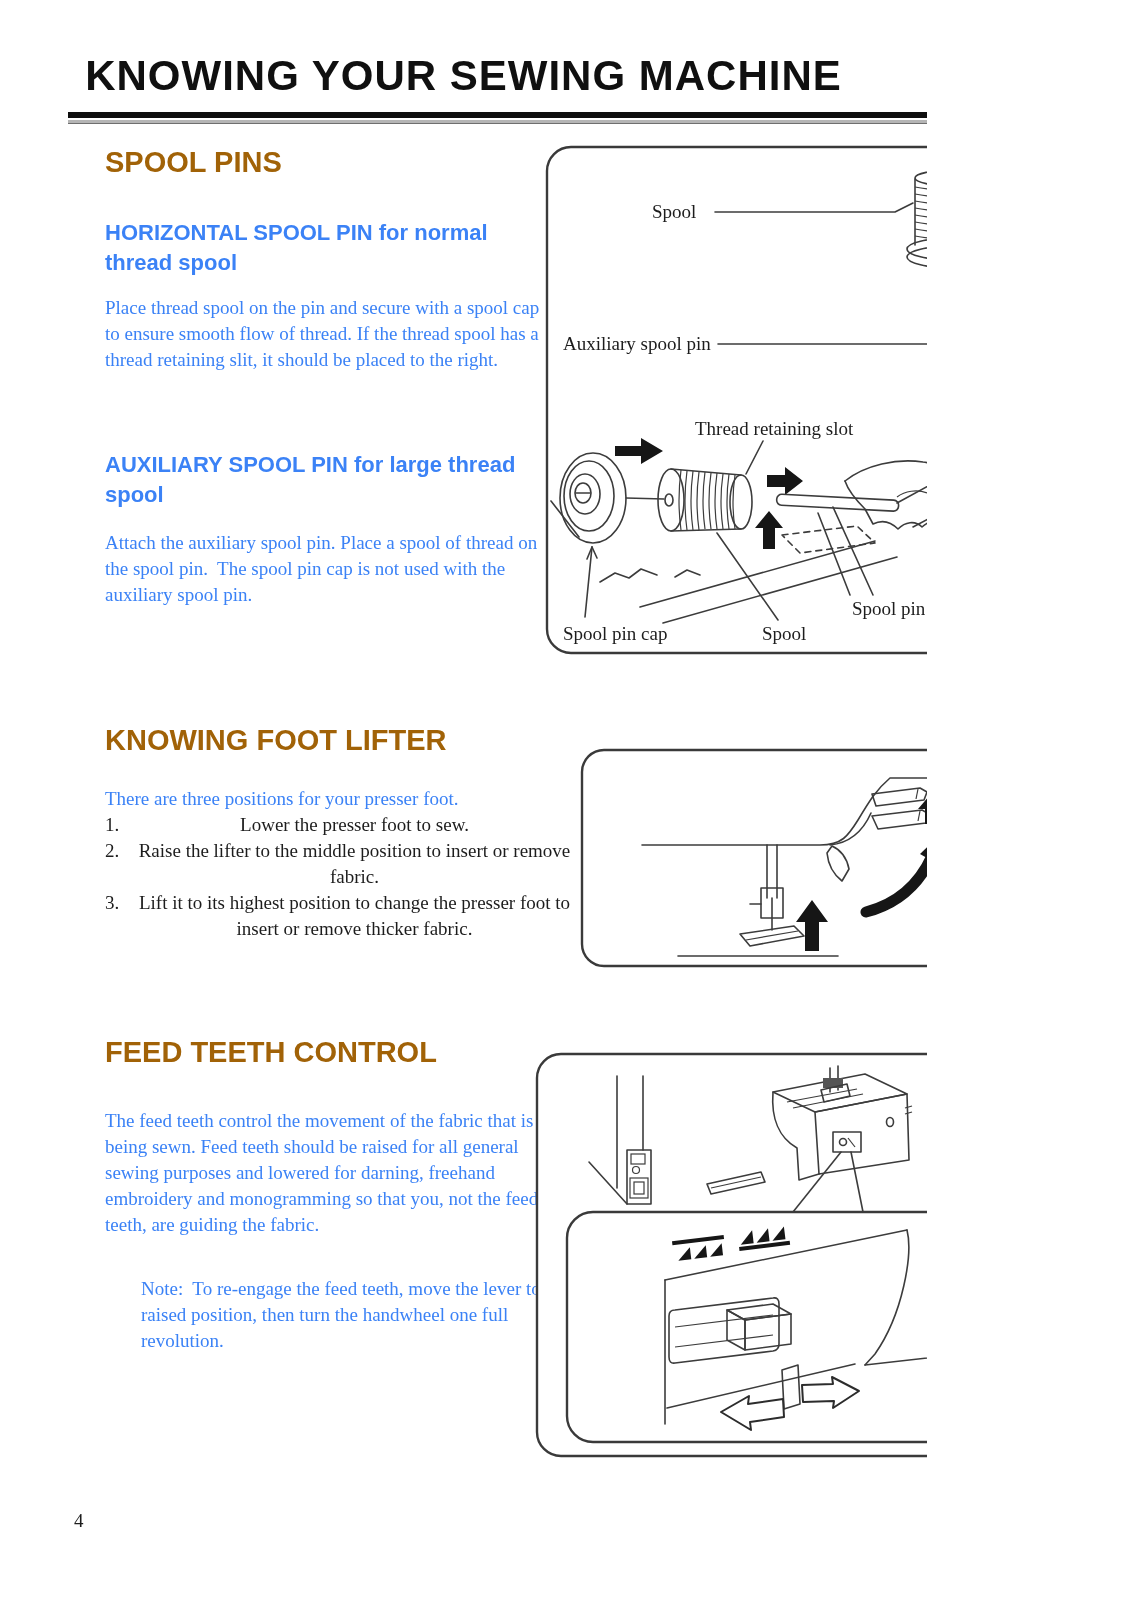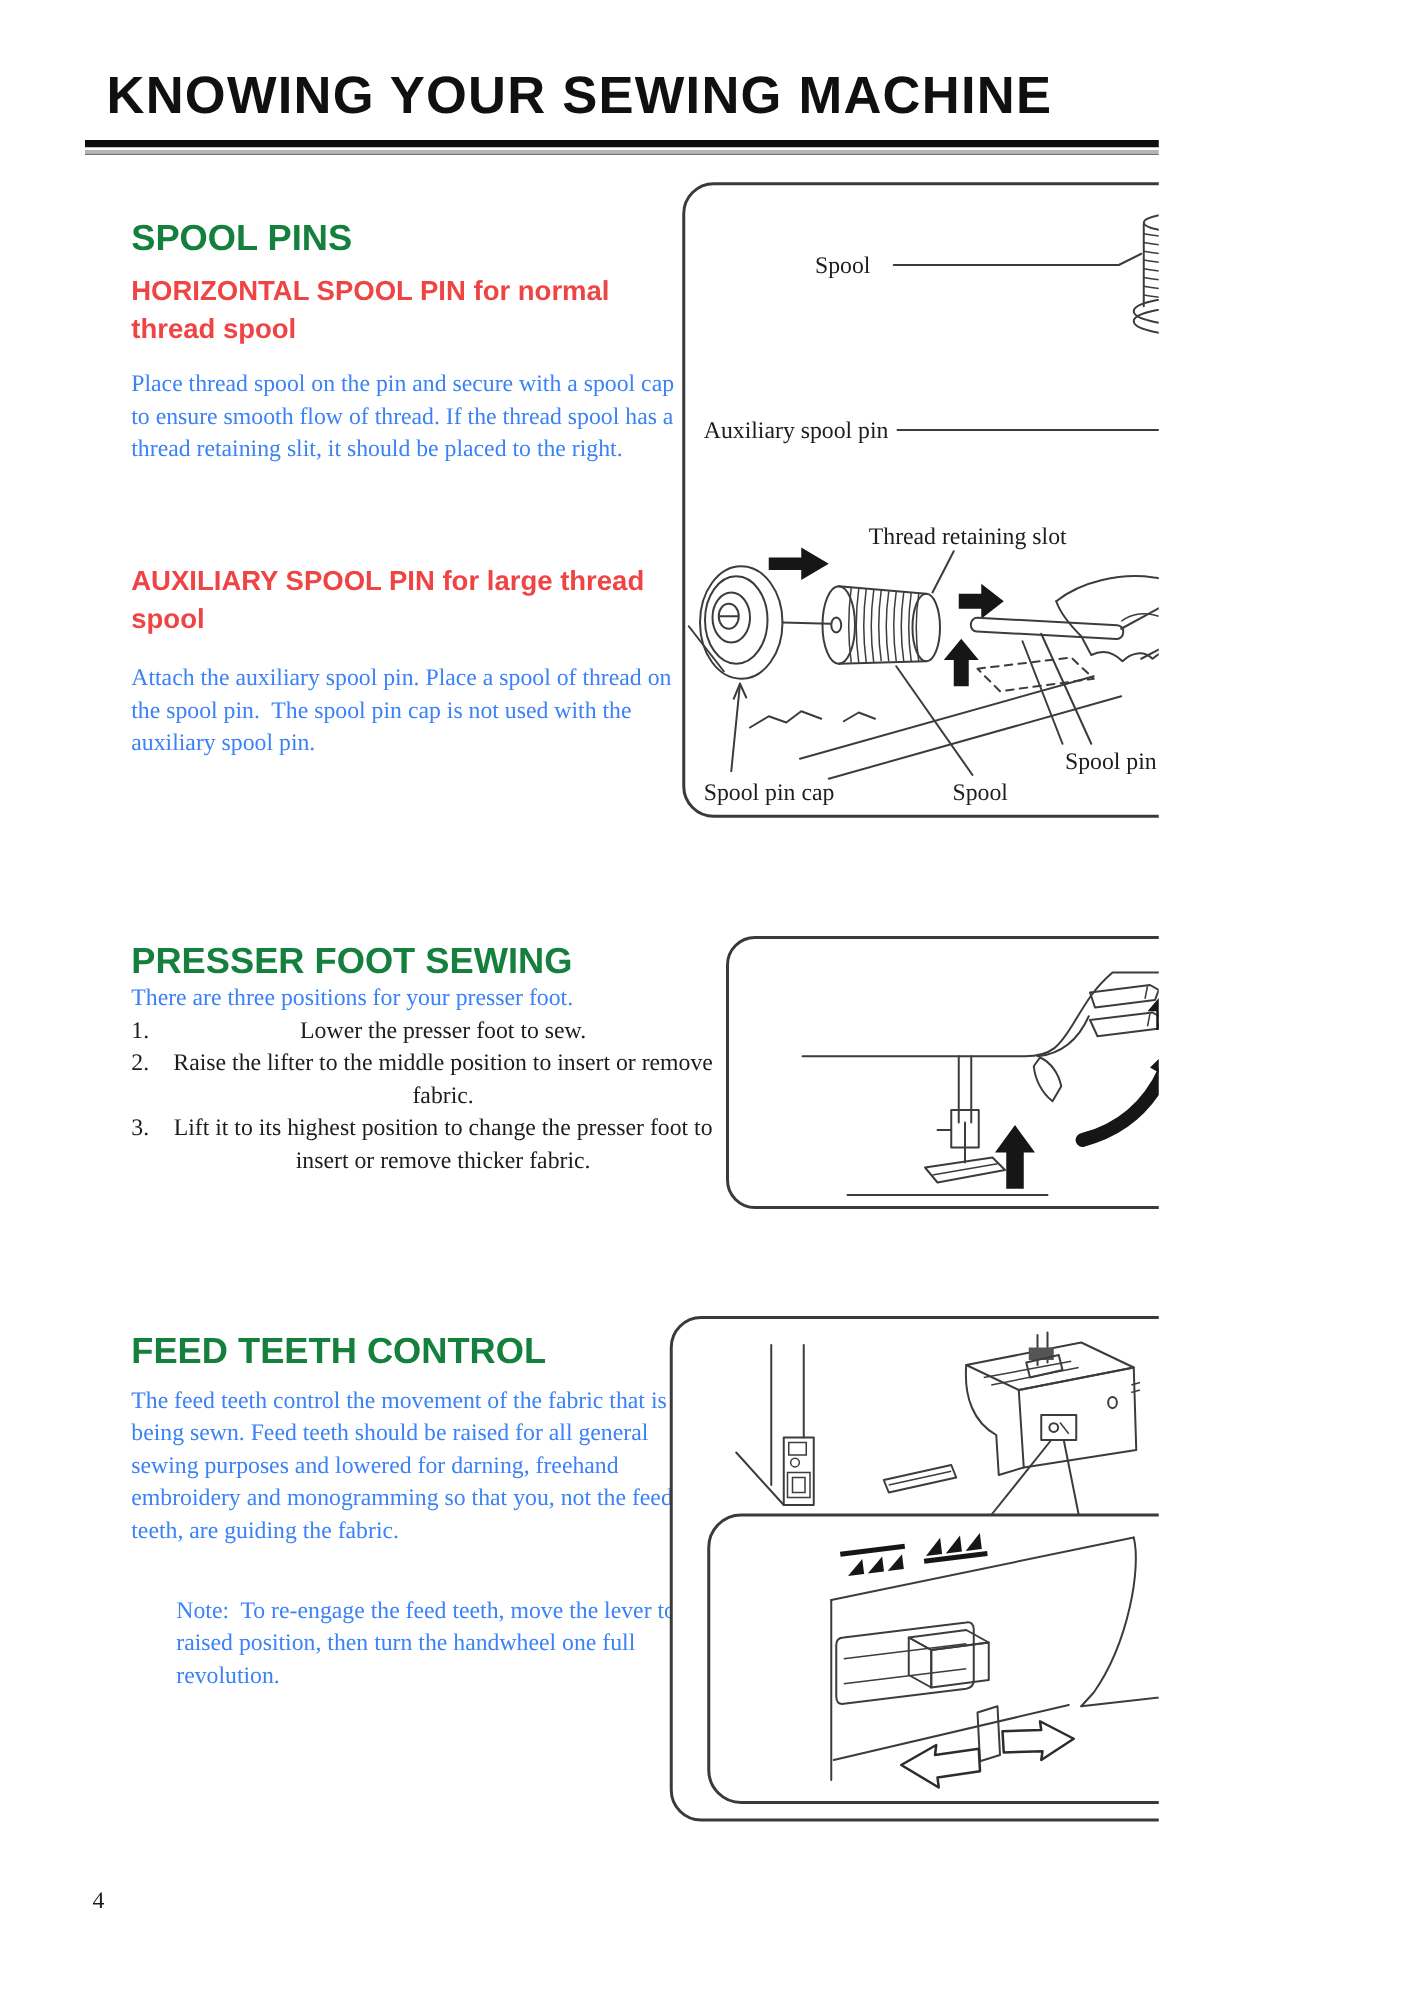--- a/index.html
+++ b/index.html
@@ -7,22 +7,22 @@
         font-family:"Liberation Serif",serif;color:#1d1d1d;}
   .sans{font-family:"Liberation Sans",sans-serif;}
   .abs{position:absolute;}
   .title{top:52px;left:0;width:100%;text-align:center;font-weight:bold;font-size:42px;
          letter-spacing:1px;color:#101010;}
   .rule{left:68px;top:112px;width:1004px;}
   .rule .r1{height:6px;background:#0e0e0e;}
   .rule .r2{height:2px;background:#ffffff;}
   .rule .r3{height:3px;background:#b5b5b5;}
   .rule .r4{height:1px;background:#6f6f6f;}
-  .h1{font-weight:bold;font-size:29px;color:#15803d;margin-top:29px;}
-  .h2{font-weight:bold;font-size:22px;line-height:30px;color:#ef4444;}
+  .h1{font-weight:bold;font-size:29px;color:#a16207;}
+  .h2{font-weight:bold;font-size:22px;line-height:30px;color:#3b82f6;}
   .body-text{font-size:19px;line-height:26px;white-space:pre-wrap;color:#3b82f6;}
   .list{font-size:19px;line-height:26px;}
   .li{display:flex;margin:0;}
   .li .num{width:29px;flex:0 0 29px;}
   .li .txt{flex:1;text-align:center;}
   .pagenum{font-size:19px;}
   svg text{font-family:"Liberation Serif",serif;font-size:19px;fill:#1d1d1d;}
   svg .ln{stroke:#3c3c3c;stroke-width:1.6;fill:none;stroke-linecap:round;stroke-linejoin:round;}
   svg .thin{stroke:#3c3c3c;stroke-width:1.2;fill:none;}
   svg .blk{fill:#161616;stroke:none;}
@@ -150,21 +150,21 @@
     </g>
     <line class="ln" x1="233" y1="475" x2="172" y2="388"></line>
     <line class="ln" x1="305" y1="450" x2="273" y2="368"></line>
     <line class="ln" x1="328" y1="450" x2="288" y2="362"></line>
 
     <text x="18" y="495">Spool pin cap</text>
     <text x="217" y="495">Spool</text>
     <text x="307" y="470">Spool pin</text>
   </svg>
 
-  <div class="abs h1 sans" style="left:105px;top:724px;">PRESSER FOOT SEWING</div>
+  <div class="abs h1 sans" style="left:105px;top:724px;">KNOWING FOOT LIFTER</div>
 
   <div class="abs body-text" style="left:105px;top:786px;width:470px;">There are three positions for your presser foot.</div>
 
   <div class="abs list" style="left:105px;top:812px;width:470px;">
     <div class="li">
       <span class="num">1.</span>
       <span class="txt">Lower the presser foot to sew.</span>
     </div>
     <div class="li">
       <span class="num">2.</span>

